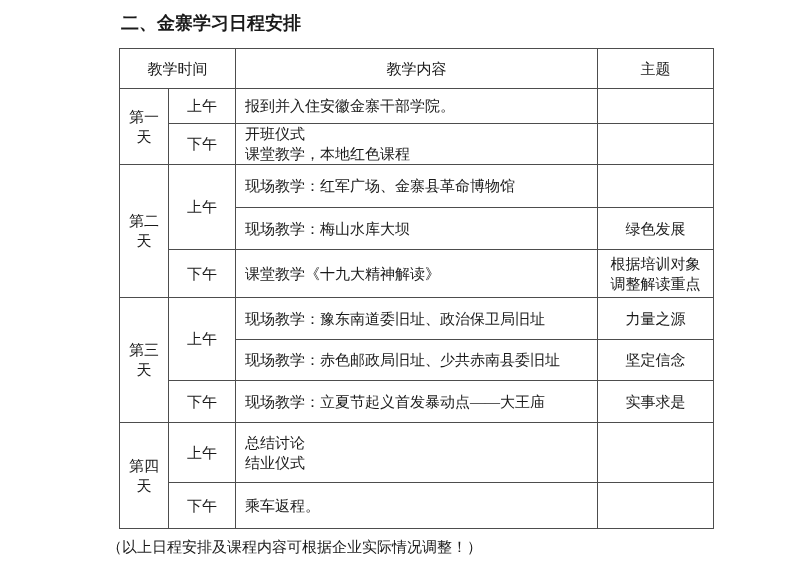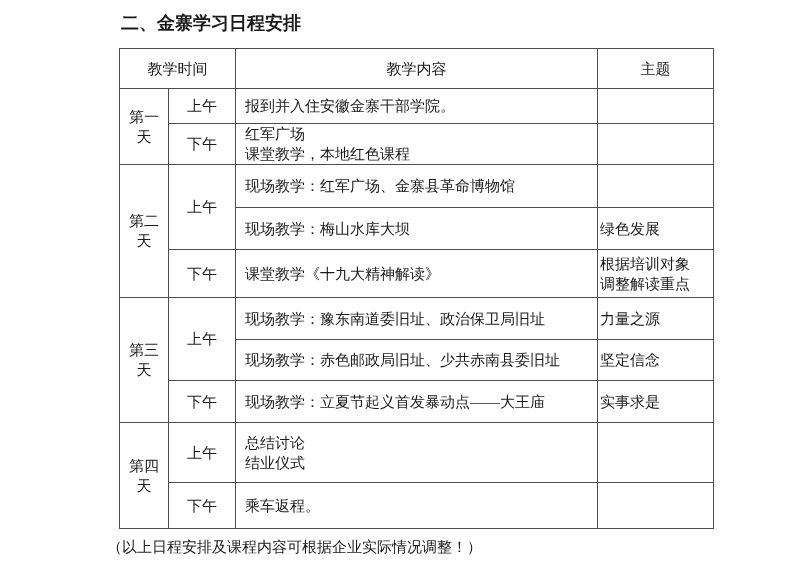--- a/index.html
+++ b/index.html
@@ -32,21 +32,21 @@
     border: 1px solid #4d4d4d;
     font-weight: normal;
     vertical-align: middle;
     line-height: 20px;
   }
   th.hdr { text-align: center; }
   td.day-cell { text-align: center; }
   td.day-cell .day-wrap { width: 2em; margin: 0 auto; text-align: center; }
   td.time-cell { text-align: center; }
   td.content-cell { text-align: left; padding-left: 9px; padding-right: 4px; }
-  td.theme-cell { padding: 0 2px; }
+  td.theme-cell { text-align: center; padding: 0 2px; }
   .footnote {
     position: absolute;
     left: 107px; top: 538px;
     font-size: 15px;
     font-weight: normal;
     line-height: 19px;
     white-space: nowrap;
   }
 </style>
 </head>
@@ -75,21 +75,21 @@
     </td>
     <td class="time-cell">上午</td>
     <td class="content-cell">
       <div>报到并入住安徽金寨干部学院。</div>
     </td>
     <td class="theme-cell"></td>
   </tr>
   <tr style="height:41px">
     <td class="time-cell">下午</td>
     <td class="content-cell">
-      <div>红军广场</div>
+      <div>开班仪式</div>
       <div>课堂教学，本地红色课程</div>
     </td>
     <td class="theme-cell"></td>
   </tr>
 
   <tr style="height:43px">
     <td class="day-cell" rowspan="3">
       <div class="day-wrap">第二天</div>
     </td>
     <td class="time-cell" rowspan="2">上午</td>

